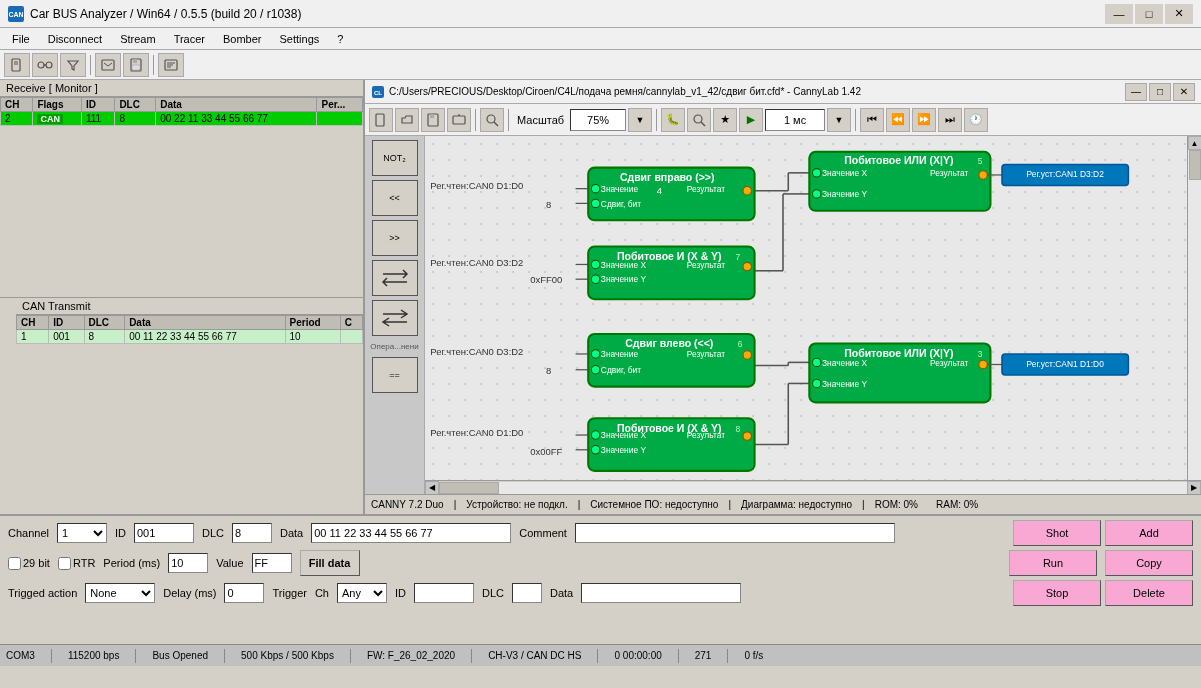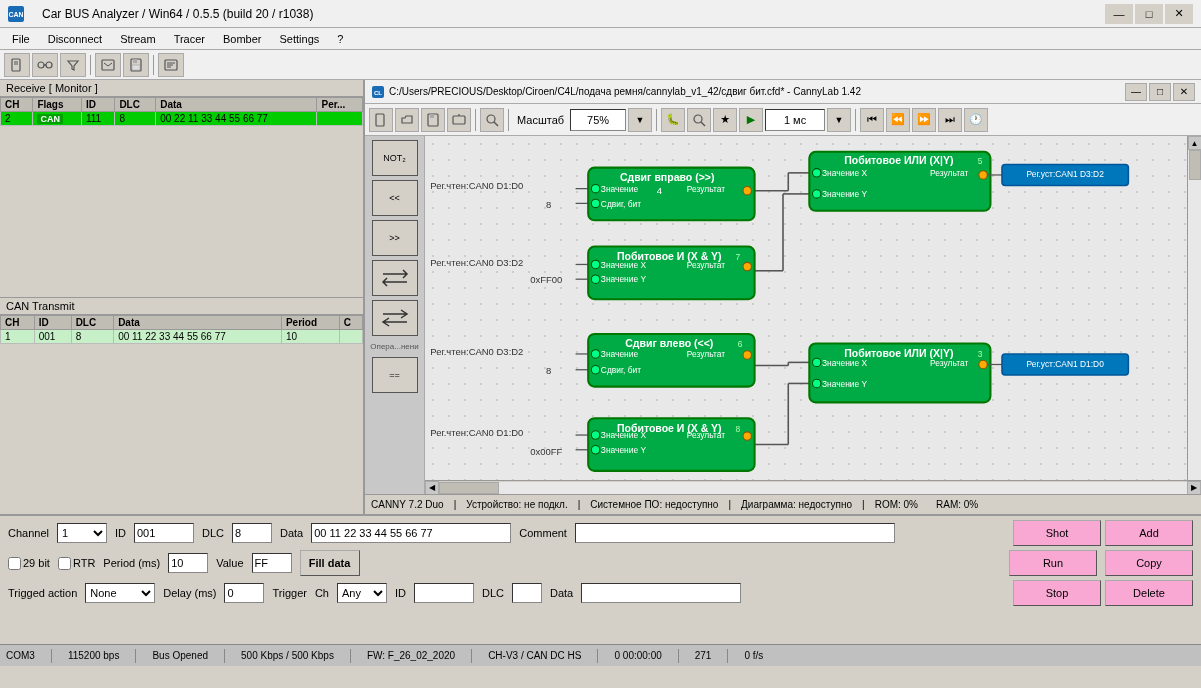--- a/index.html
+++ b/index.html
@@ -1,20 +1,20 @@
 <!DOCTYPE html>
 <html><head>
   <meta charset="utf-8">
   <style>
     * { box-sizing: border-box; margin: 0; padding: 0; }
     body { font-family: 'Segoe UI', Tahoma, Geneva, Verdana, sans-serif; font-size: 11px; background: #d4d0c8; color: #000; width: 1201px; height: 688px; overflow: hidden; }
     
     
     #app-titlebar { background: #f0f0f0; height: 28px; display: flex; align-items: center; justify-content: space-between; padding: 0 8px; border-bottom: 1px solid #aaa; font-size: 12px; }
-    #app-titlebar .title-left { display: flex; align-items: center; gap: 18px; }
+    #app-titlebar .title-left { display: flex; align-items: center; gap: 6px; }
     #app-titlebar .title-left .app-icon { width: 16px; height: 16px; background: #1a6bb5; border-radius: 2px; display: flex; align-items: center; justify-content: center; color: white; font-size: 8px; font-weight: bold; }
     #app-titlebar .win-controls { display: flex; gap: 2px; }
     #app-titlebar .win-controls button { width: 28px; height: 20px; border: none; background: #d4d0c8; cursor: pointer; font-size: 11px; }
 
     
     #menubar { background: #f0f0f0; height: 22px; display: flex; align-items: center; padding: 0 4px; border-bottom: 1px solid #aaa; gap: 2px; }
     .menu-item { padding: 2px 8px; cursor: pointer; font-size: 11px; }
 
     
     #toolbar { background: #f0f0f0; height: 30px; display: flex; align-items: center; padding: 0 4px; border-bottom: 1px solid #aaa; gap: 2px; }
@@ -24,21 +24,21 @@
     
     #main-content { display: flex; height: calc(688px - 22px - 28px - 22px - 30px - 130px - 22px); }
 
     
     #left-panel { width: 365px; background: #d4d0c8; border-right: 2px solid #999; display: flex; flex-direction: column; }
     #receive-panel { flex: 1; border-bottom: 1px solid #999; }
     #receive-header { background: #d4d0c8; padding: 2px 6px; font-size: 11px; border-bottom: 1px solid #999; }
     .panel-table { width: 100%; border-collapse: collapse; font-size: 10px; }
     .panel-table th { background: #c0bdb5; padding: 1px 4px; border: 1px solid #999; text-align: left; font-weight: bold; font-size: 10px; }
     .panel-table td { padding: 1px 4px; border: 1px solid #bbb; font-size: 10px; }
-    #transmit-panel { flex: 1; }
+    #transmit-panel { flex: 1; margin-left: 16px; }
     #transmit-header { background: #d4d0c8; padding: 2px 6px; font-size: 11px; border-bottom: 1px solid #999; }
     .can-badge-green { background: #00a000; color: white; padding: 0 3px; font-size: 9px; font-weight: bold; border-radius: 1px; }
 
     
     #right-panel { flex: 1; background: #f0f0f0; display: flex; flex-direction: column; position: relative; }
     #canny-titlebar { background: #f0f0f0; height: 24px; display: flex; align-items: center; justify-content: space-between; padding: 0 6px; border-bottom: 1px solid #aaa; font-size: 11px; }
     #canny-menubar { background: #f0f0f0; height: 22px; display: flex; align-items: center; padding: 0 4px; border-bottom: 1px solid #aaa; gap: 2px; }
     #canny-toolbar { background: #f0f0f0; height: 32px; display: flex; align-items: center; padding: 0 4px; border-bottom: 1px solid #aaa; gap: 2px; }
     .canny-tb-btn { width: 24px; height: 24px; border: 1px solid #aaa; background: #d4d0c8; cursor: pointer; display: flex; align-items: center; justify-content: center; font-size: 11px; }
 

